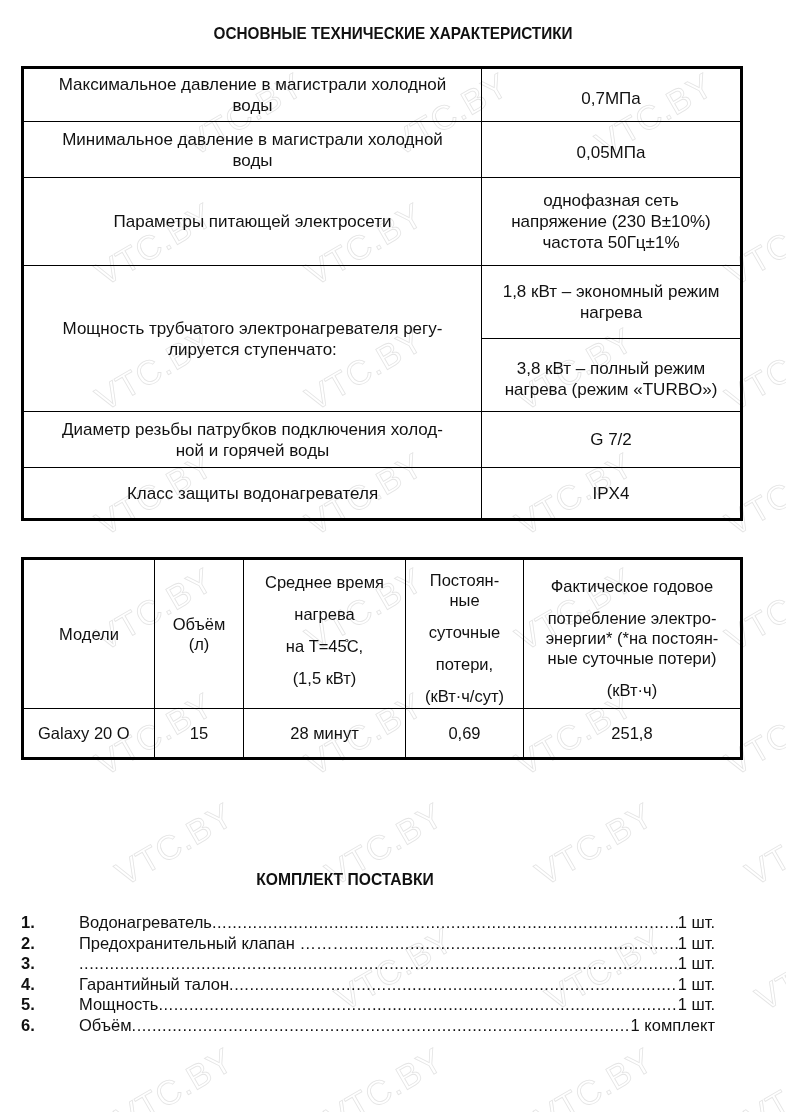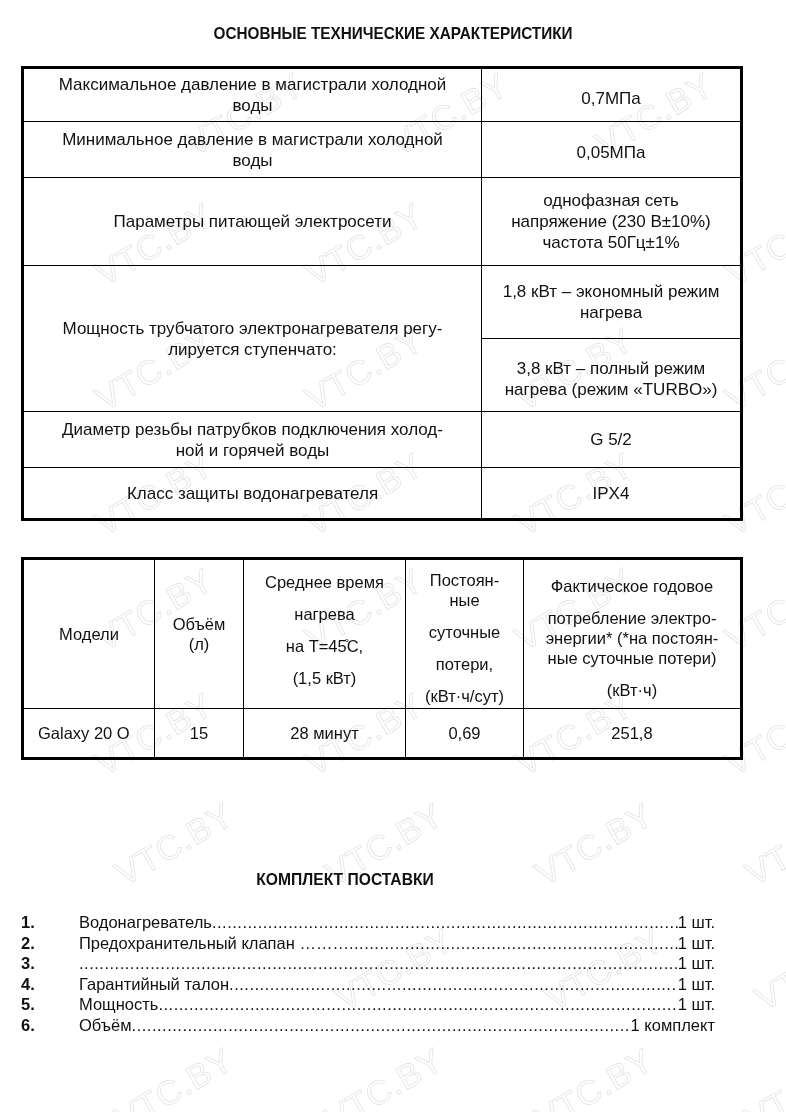--- a/index.html
+++ b/index.html
@@ -122,21 +122,21 @@
         <div style="padding-top:8px">3,8 кВт – полный режим</div>
         <div>нагрева (режим «TURBO»)</div>
       </td>
     </tr>
     <tr style="height:56px">
       <td class="lbl">
         <div>Диаметр резьбы патрубков подключения холод-</div>
         <div>ной и горячей воды</div>
       </td>
       <td>
-        <div>G 5/2</div>
+        <div>G 7/2</div>
       </td>
     </tr>
     <tr style="height:52px">
       <td class="lbl">
         <div>Класс защиты водонагревателя</div>
       </td>
       <td>
         <div>IPX4</div>
       </td>
     </tr>

